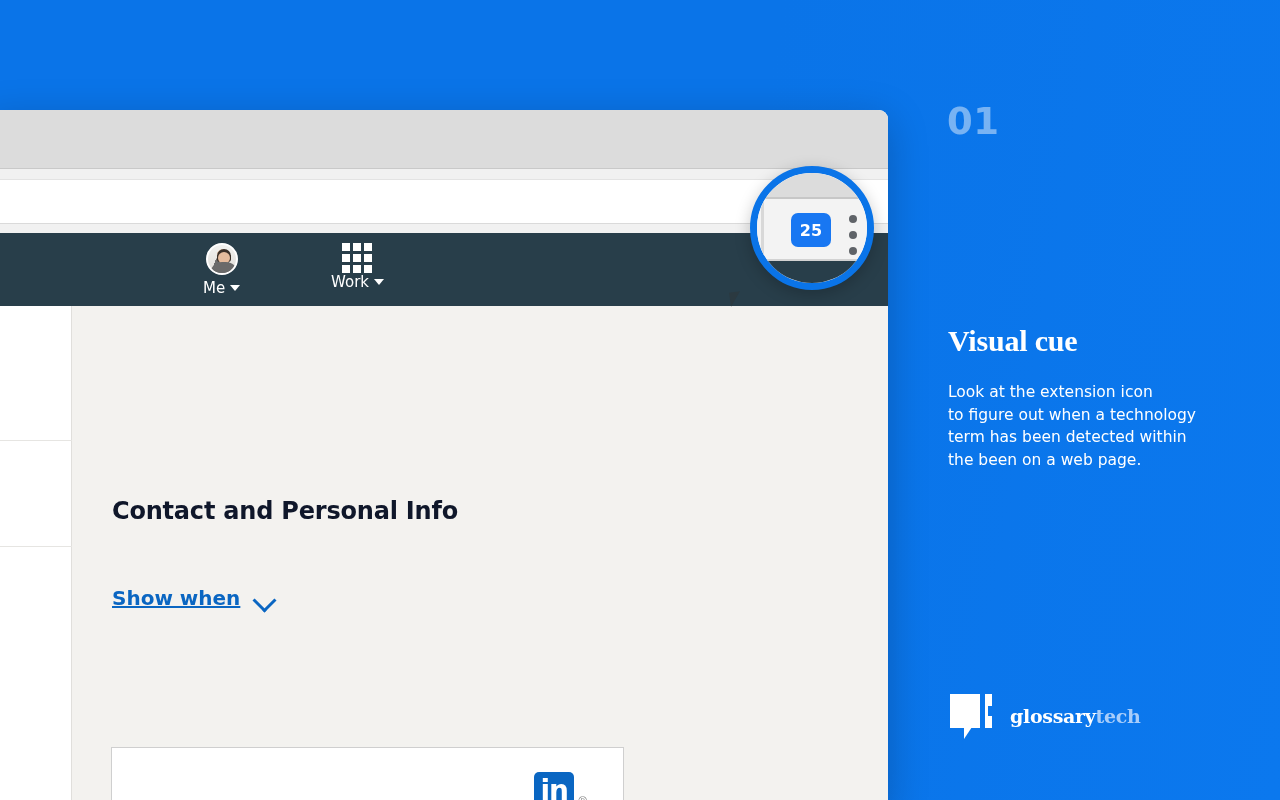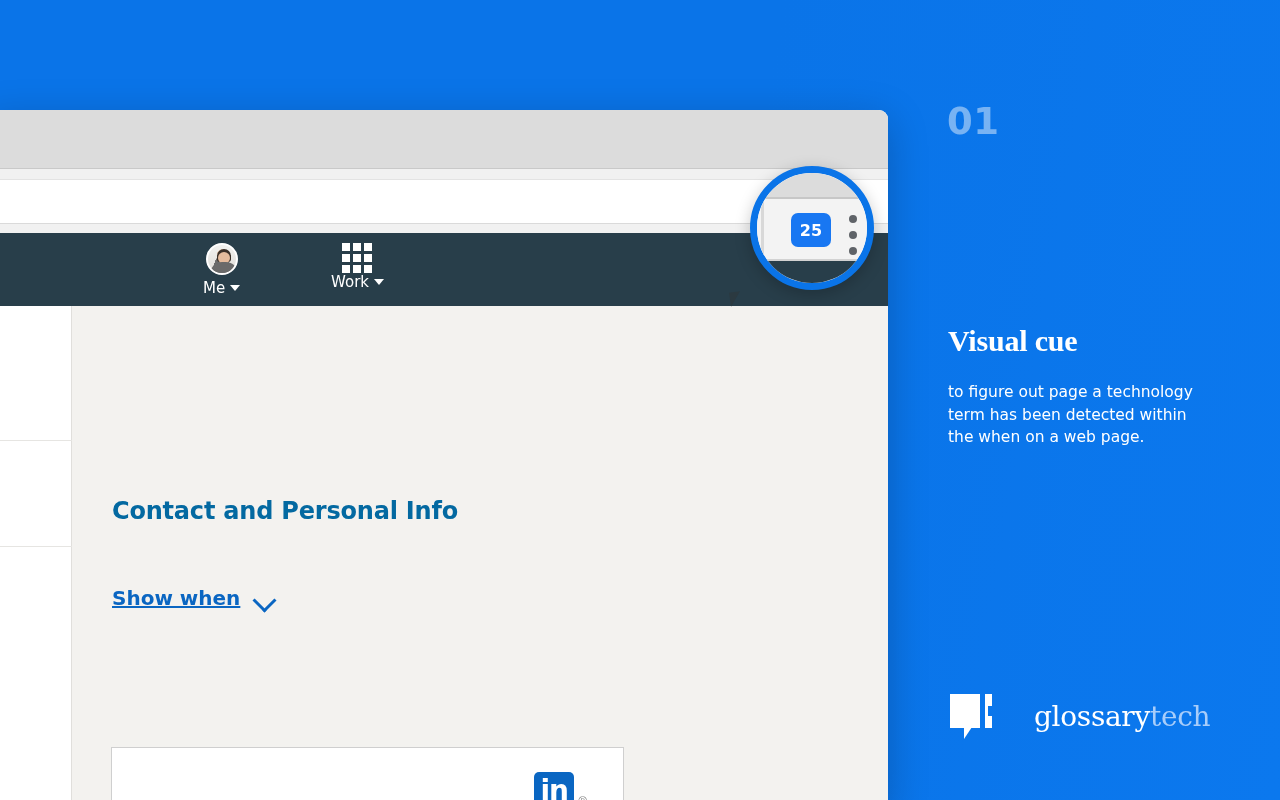--- a/index.html
+++ b/index.html
@@ -44,21 +44,21 @@
     background:#ffffff;
   }
   .logo-tail {
     position:absolute; left:14px; top:35px; width:0; height:0;
     border-left:8px solid #ffffff;
     border-bottom:12px solid transparent;
   }
   .logo-bar-top { position:absolute; left:35px; top:2px; width:7px; height:12px; background:#ffffff; }
   .logo-bar-bot { position:absolute; left:35px; top:24px; width:7px; height:12px; background:#ffffff; }
   .logo-spine   { position:absolute; left:35px; top:14px; width:3px; height:10px; background:#ffffff; }
-  .logo-text { font-size:28px; font-weight:400; letter-spacing:-.3px; font-family:"DejaVu Serif", serif;margin-left:24px; }
+  .logo-text { font-size:19px; font-weight:700; letter-spacing:-.3px; font-family:"DejaVu Serif", serif; }
   .logo-text .w { color:#ffffff; }
   .logo-text .l { color:#a8cdfa; }
 
   
   .browser {
     position:absolute; left:-14px; top:110px; width:902px; height:700px;
     background:#ffffff;
     border-top-right-radius:9px;
     box-shadow:0 10px 40px rgba(0,0,0,.22);
     overflow:hidden;
@@ -147,21 +147,21 @@
   }
 
   
   .ln-body { position:absolute; left:0; top:196px; width:100%; bottom:0; background:#f3f2ef; }
   .ln-left-rail { position:absolute; left:0; top:0; width:86px; bottom:0; background:#ffffff; border-right:1px solid #e0dfdc; }
   .rail-div-1 { position:absolute; left:0; top:134px; width:86px; height:1px; background:#e6e5e2; }
   .rail-div-2 { position:absolute; left:0; top:240px; width:86px; height:1px; background:#e6e5e2; }
 
   .ln-section-title {
     position:absolute; left:126px; top:191px; font-size:24px; font-weight:700;
-    color:#0369a1; letter-spacing:-.2px; font-family:"DejaVu Sans", sans-serif;
+    color:#0f172a; letter-spacing:-.2px; font-family:"DejaVu Sans", sans-serif;
   }
   .ln-section-sub {
     position:absolute; left:126px; top:237px; font-size:20px; color:#666666;
     font-family:"DejaVu Sans", sans-serif;
   }
   .ln-showmore {
     position:absolute; left:126px; top:280px; font-size:20px; font-weight:700;
     color:#0a66c2; text-decoration:underline; display:flex; align-items:center; gap:14px;
     font-family:"DejaVu Sans", sans-serif;
   }
@@ -213,23 +213,24 @@
 </head>
 <body>
 
 <div id="stage">
 
   <div class="bg-blue"></div>
 
   <div class="step-number">01</div>
   <div class="cue-title">Visual cue</div>
   <div class="cue-body">
-    <span>to figure out page a technology</span>
+    <span>Look at the extension icon</span>
+    <span>to figure out when a technology</span>
     <span>term has been detected within</span>
-    <span>the when on a web page.</span>
+    <span>the been on a web page.</span>
   </div>
 
   <div class="logo">
     <div class="logo-mark">
       <div class="logo-page"></div>
       <div class="logo-tail"></div>
       <div class="logo-spine"></div>
       <div class="logo-bar-top"></div>
       <div class="logo-bar-bot"></div>
     </div>

